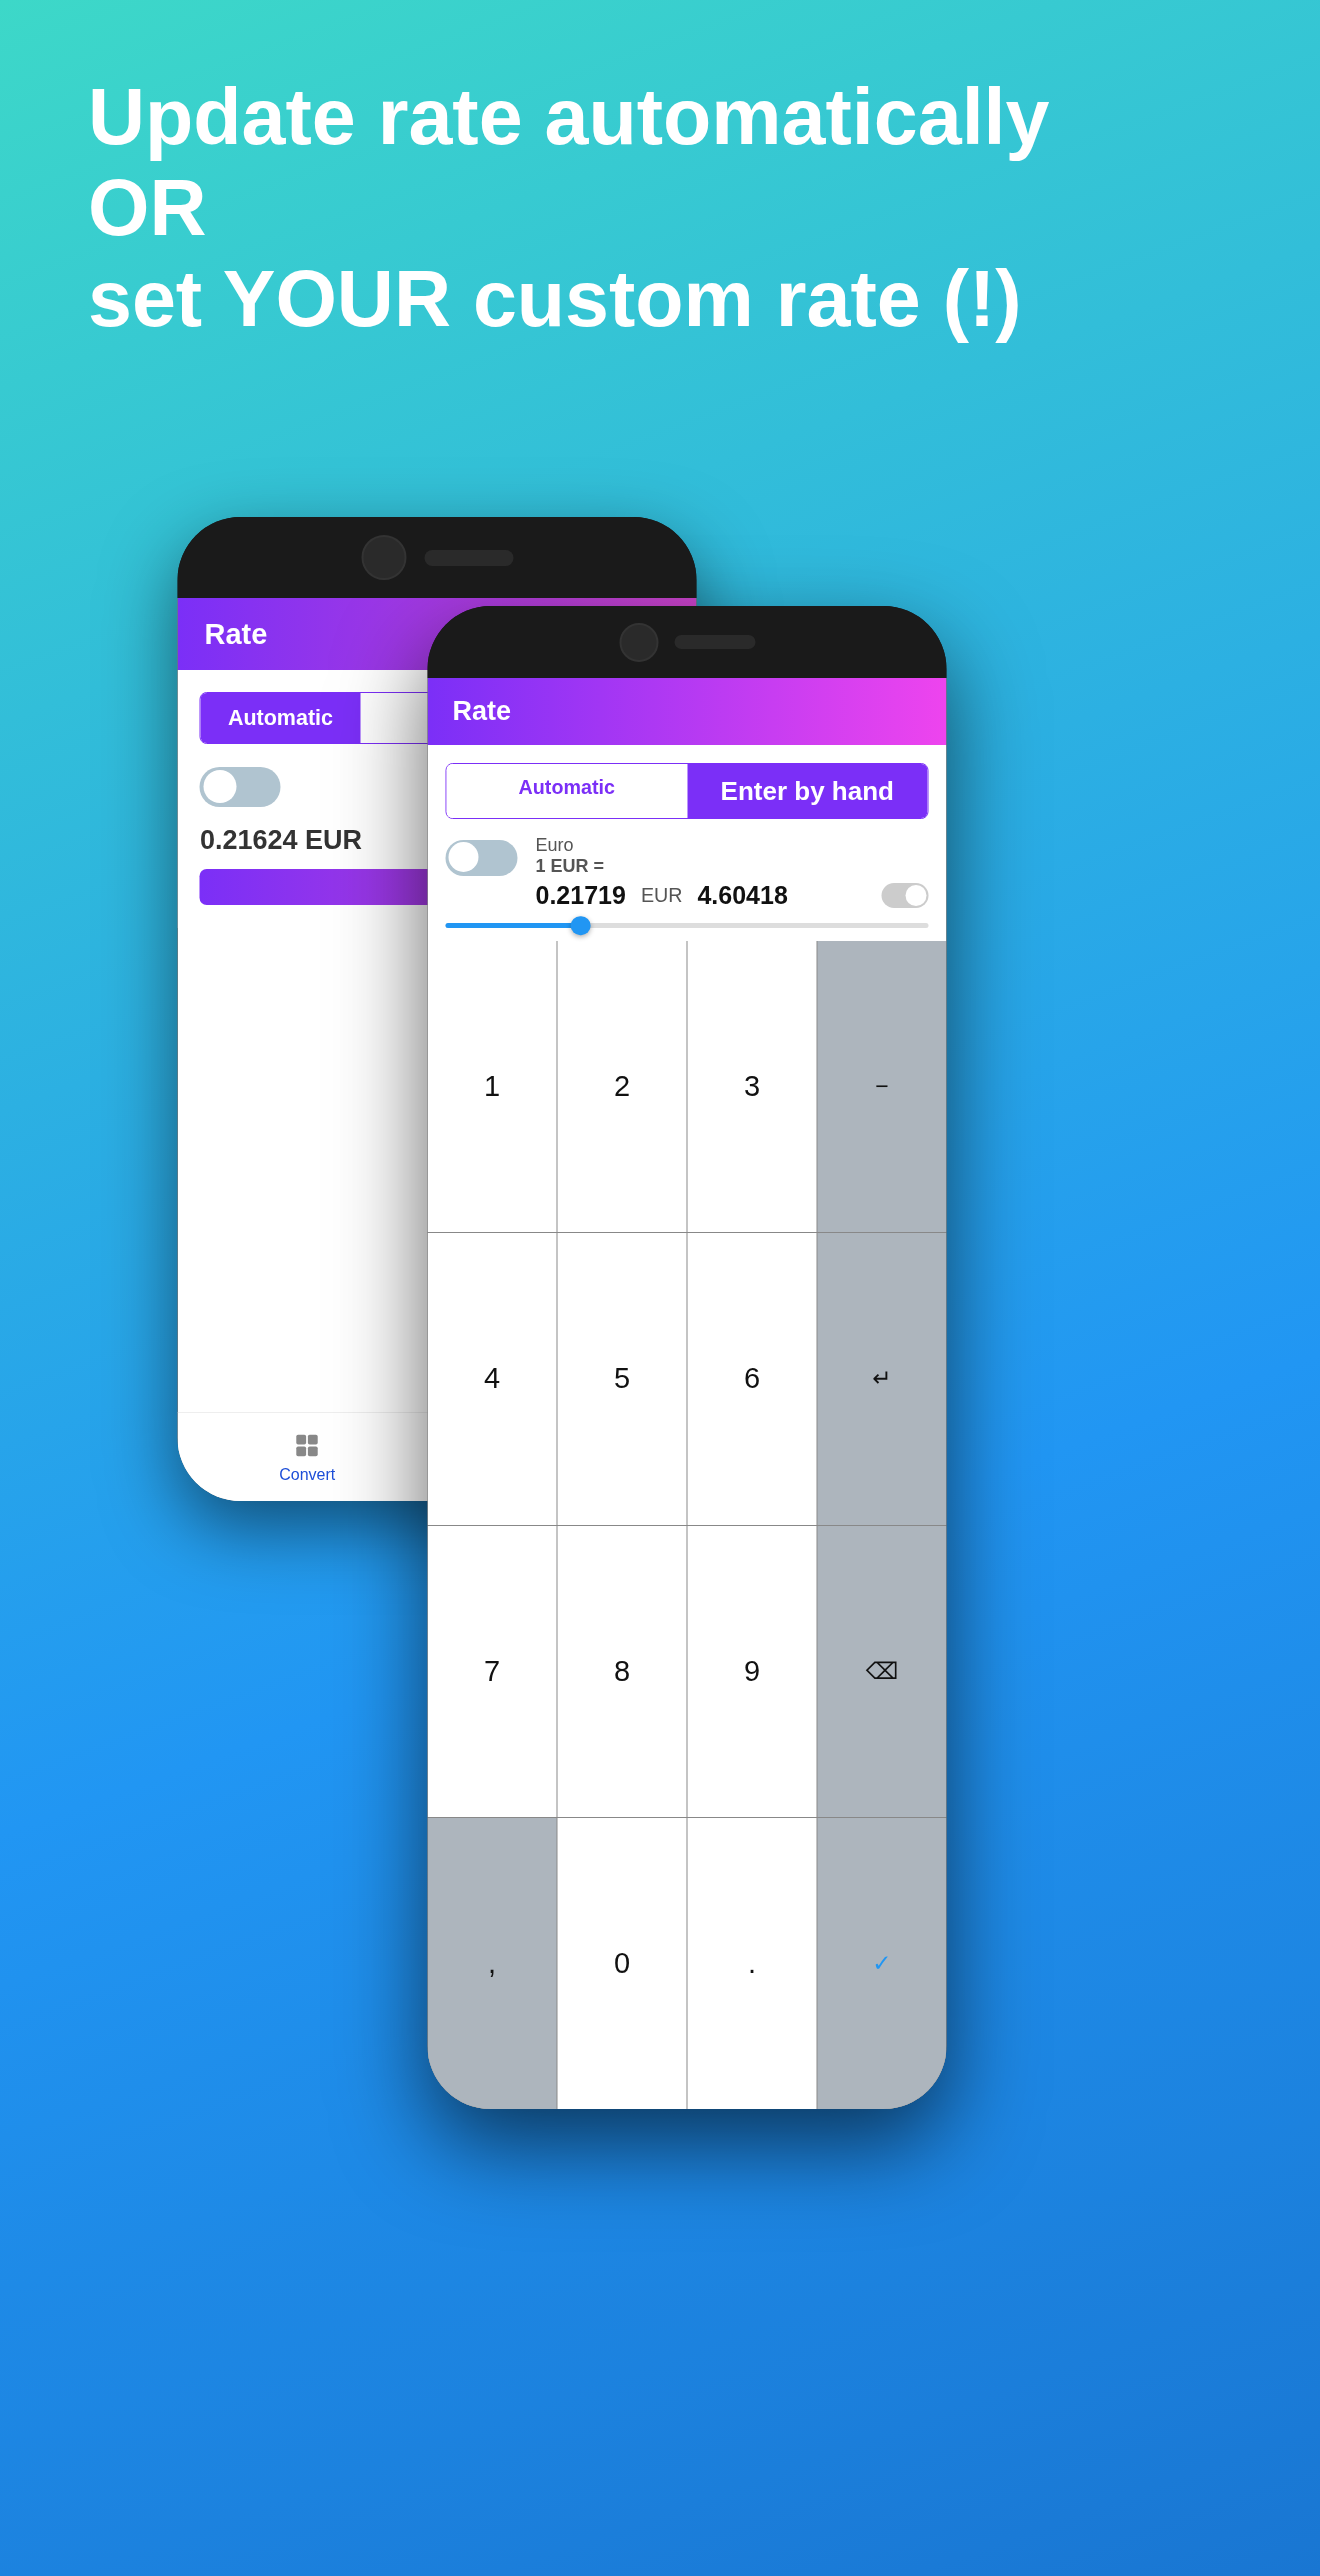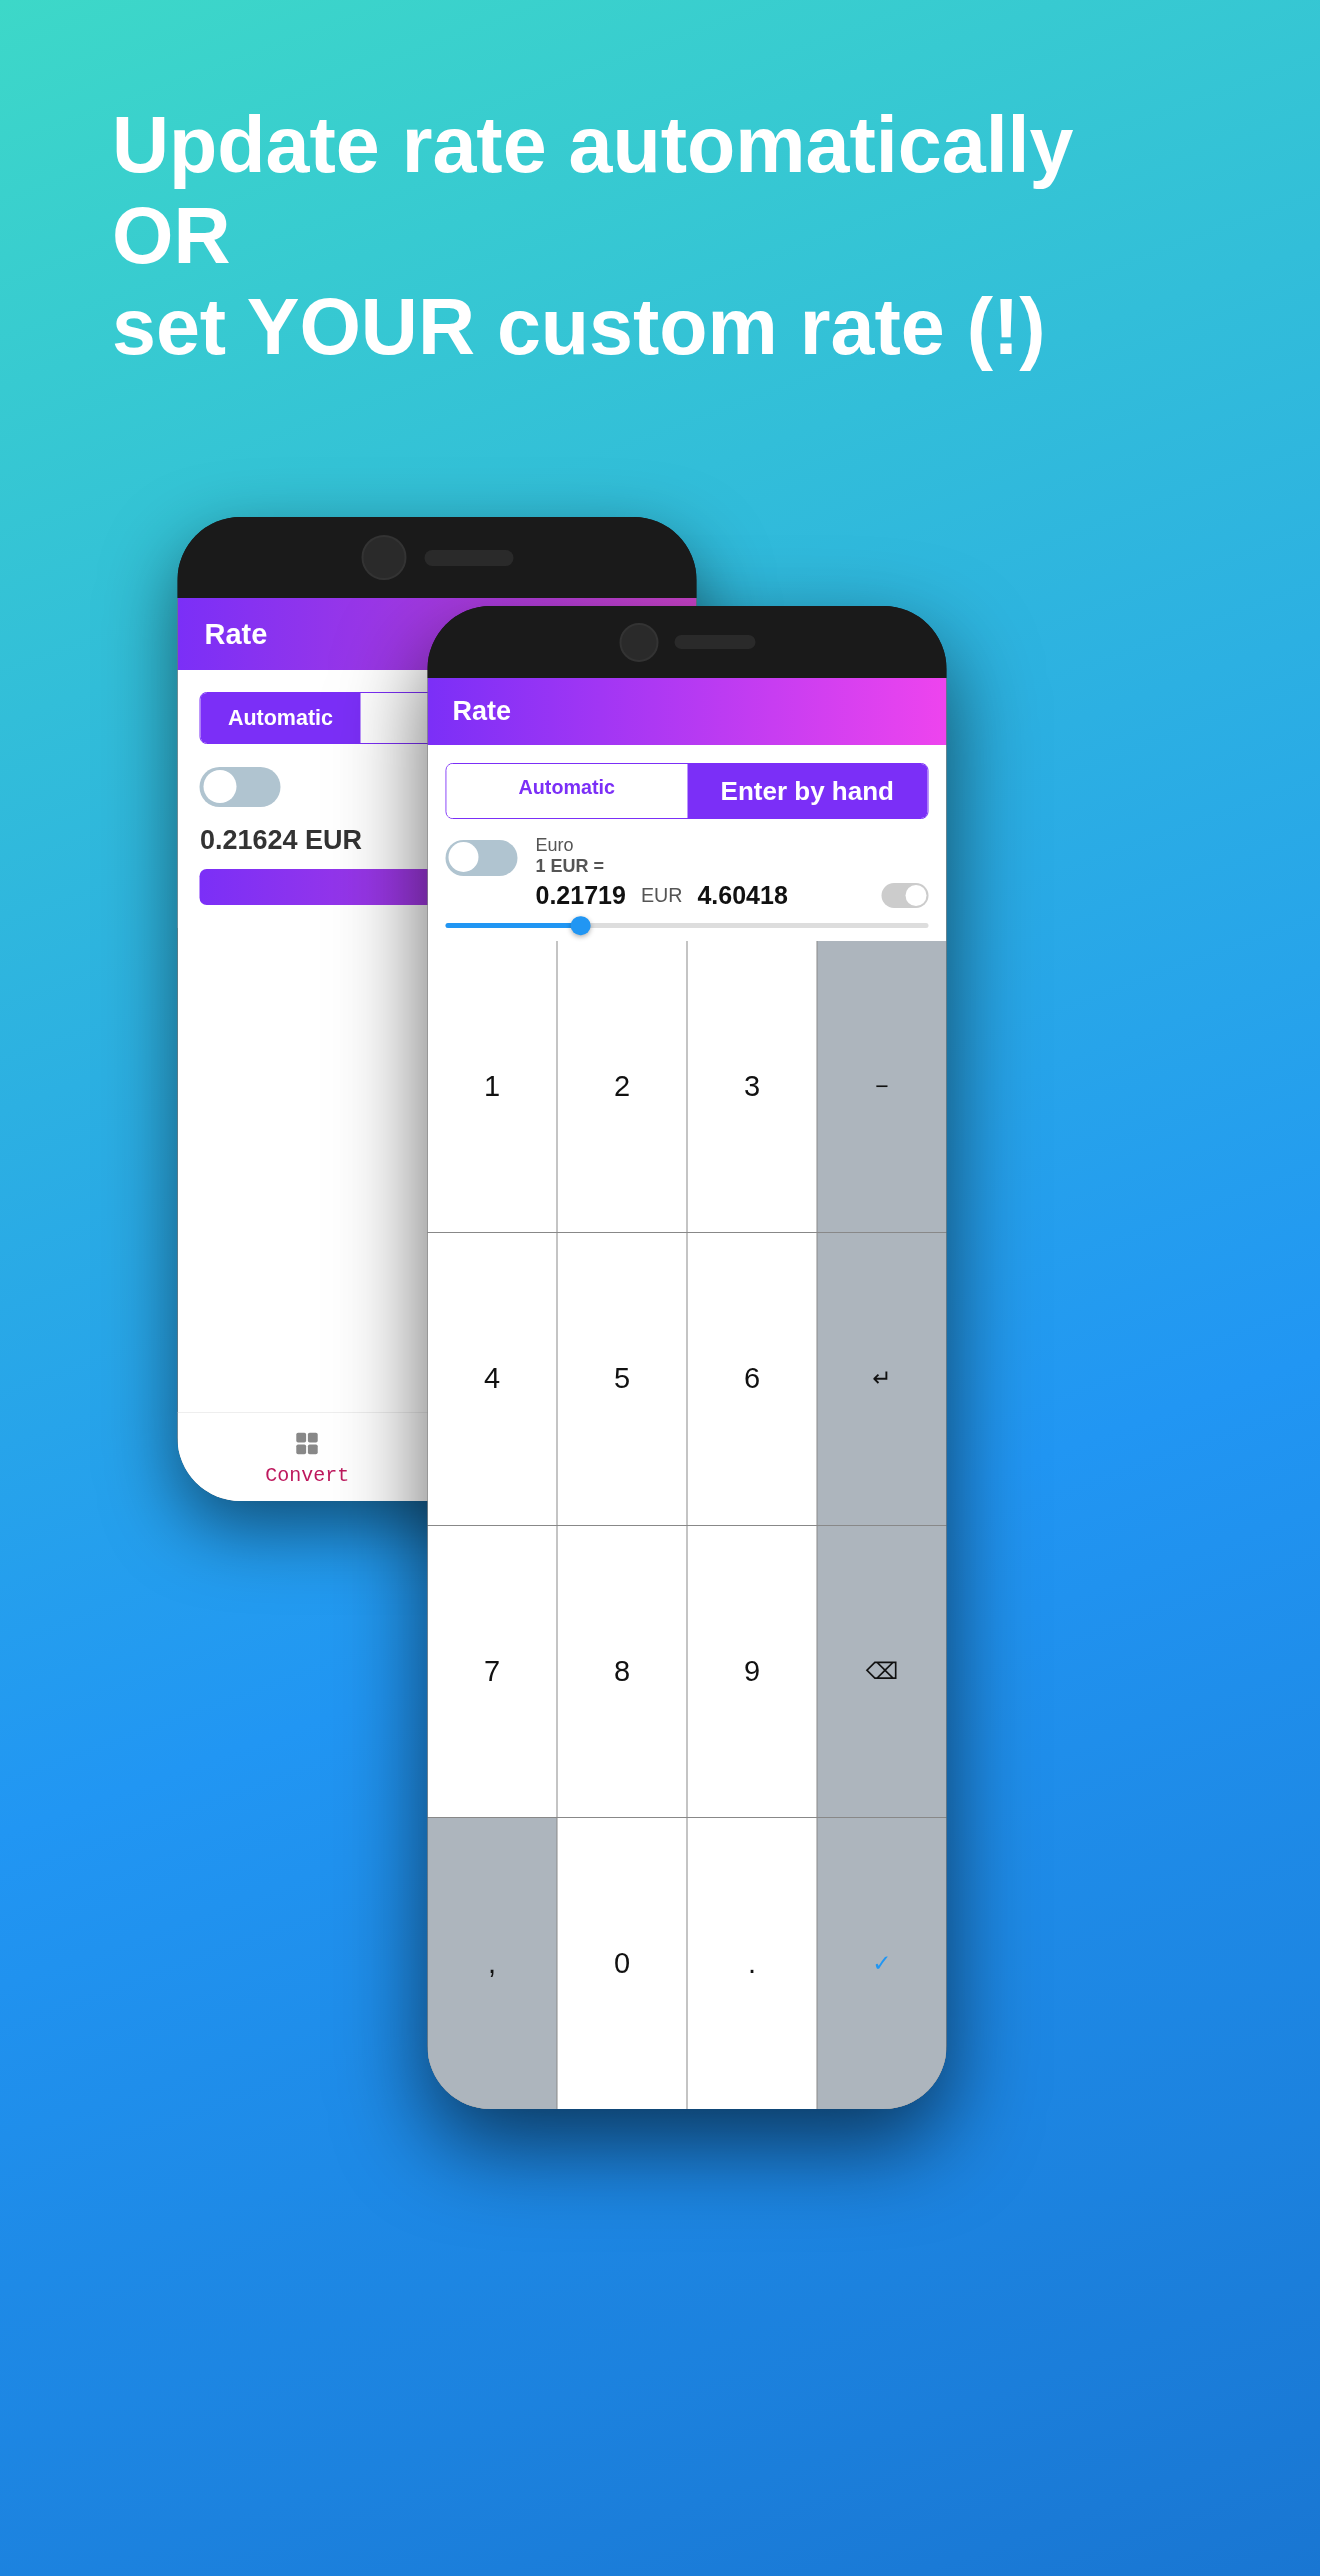--- a/index.html
+++ b/index.html
@@ -9,27 +9,26 @@
       height: 2576px;
       background: linear-gradient(160deg, #3dd8c8 0%, #2196f3 60%, #1976d2 100%);
       font-family: -apple-system, BlinkMacSystemFont, 'Segoe UI', sans-serif;
       overflow: hidden;
       position: relative;
     }
 
     .hero-text {
       position: absolute;
       top: 72px;
-      left: 112px;
+      left: 88px;
       right: 98px;
       color: white;
       font-size: 79px;
       font-weight: 800;
       line-height: 1.15;
-      margin-top: 28px;
     }
 
     
     .phones-container {
       position: absolute;
       top: 517px;
       left: 50%;
       transform: translateX(-50%);
       width: 1073px;
       height: 1789px;
@@ -194,23 +193,22 @@
 
     .nav-icon-back {
       width: 32px;
       height: 32px;
       display: flex;
       align-items: center;
       justify-content: center;
     }
 
     .nav-label-back {
-      font-size: 20px;
-      color: #be185d;
-      font-family: Liberation Mono, monospace;
+      font-size: 16px;
+      color: #1d4ed8;
     }
 
     .nav-label-active-back {
       font-size: 16px;
       color: #7b2ff7;
     }
 
     
     .phone-front {
       position: absolute;

